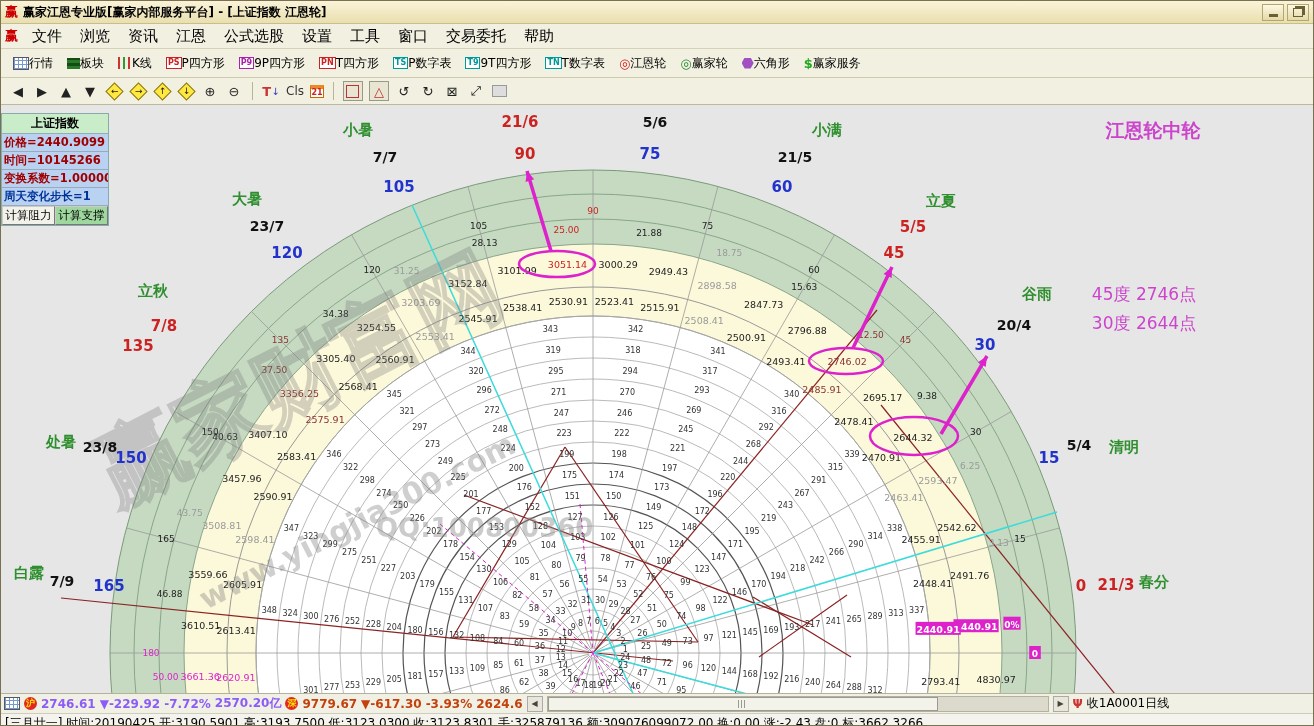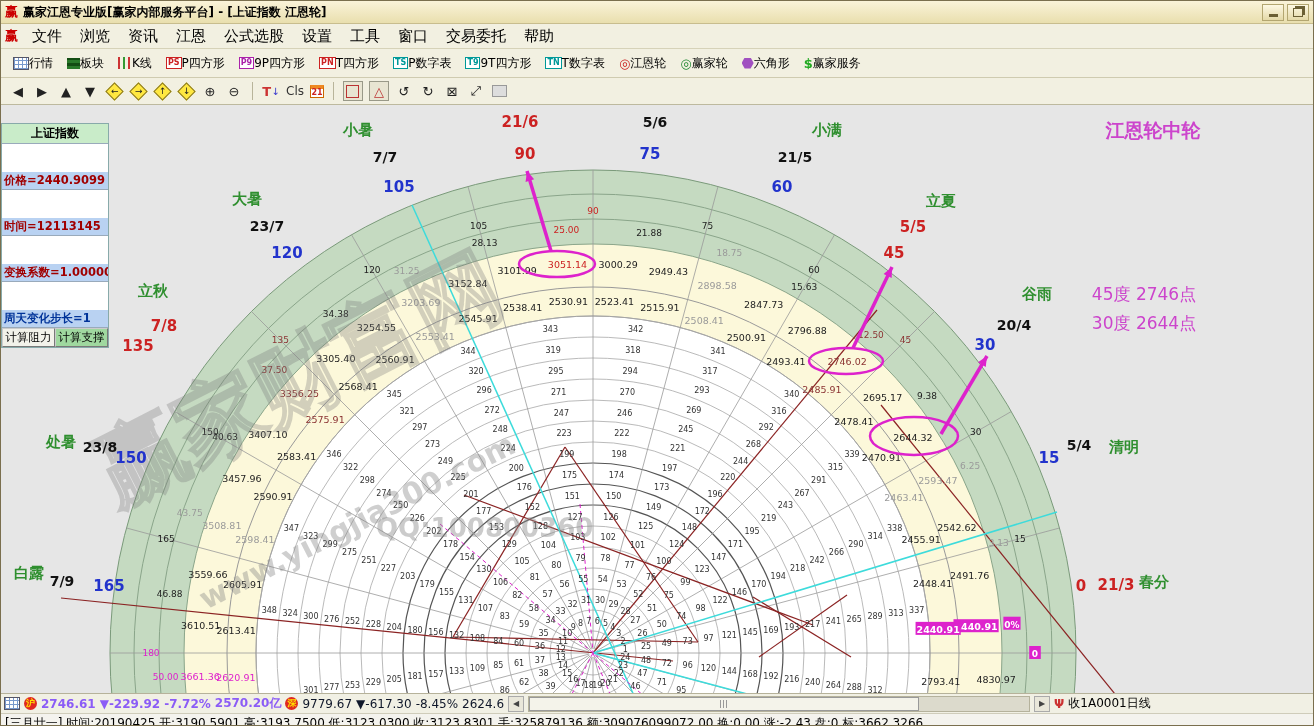--- a/index.html
+++ b/index.html
@@ -53,37 +53,37 @@
   .cal{width:14px;height:13px;border:1px solid #c60;background:#fff;color:#c22;font-size:8px;
        font-weight:bold;display:flex;align-items:center;justify-content:center;border-top:4px solid #e82;box-sizing:border-box;}
   .shape-sq{width:11px;height:11px;border:1px solid #b33;}
   .pressed{border:1px solid #998;background:#e8e5d2;}
   .shape-tri{color:#b33;font-size:13px;}
   .board{width:13px;height:10px;border:1px solid #999;background:#ddd;}
   
   #chart{position:relative;width:1314px;height:588px;background:#e6e6e6;overflow:hidden;}
   #wheel-svg{position:absolute;left:0;top:0;}
   
-  #info-panel{position:absolute;left:0;top:18px;width:106px;border:1px solid #8aa;background:#fff;
+  #info-panel{position:absolute;left:0;top:8px;width:106px;border:1px solid #8aa;background:#fff;
               font-size:12px;}
   .ip-title{background:#c9ecc9;text-align:center;font-weight:bold;padding:1px 0;border-bottom:1px solid #9ab;}
   .ip-row{background:#b9d2f2;color:#a00000;font-weight:bold;padding:1px 2px;border-bottom:1px solid #9ab;
-          white-space:nowrap;overflow:hidden;font-size:11.5px;margin-top:28px;}
+          white-space:nowrap;overflow:hidden;font-size:11.5px;}
   .ip-row.navy{color:#003399;}
   .ip-btns{display:flex;}
   .ip-btns button{flex:1;font-size:11.5px;padding:1px 0;border:1px outset #ccc;background:#f2f2ea;
                   font-family:inherit;}
   .ip-btns button.grnbtn{background:#9fd89f;}
   
   #status1{height:19px;background:#f1f0e4;border-top:1px solid #b6b29a;display:flex;align-items:center;
            gap:4px;padding:0 3px;font-size:12px;}
   .badge{width:13px;height:13px;border-radius:50%;background:#e02820;color:#ffe000;font-size:9px;
          font-weight:bold;display:inline-flex;align-items:center;justify-content:center;}
   .grn{color:#8b5cf6;font-weight:bold;}
-  .pur{color:#0f172a;font-weight:normal;}
+  .pur{color:#c2410c;font-weight:bold;}
   .sb-btn{width:14px;height:14px;background:#e9e7da;border:1px solid #aaa;font-size:8px;
           display:inline-flex;align-items:center;justify-content:center;color:#444;}
   .sb-track{position:relative;flex:0 0 auto;width:500px;height:14px;background:#dcdacc;border:1px solid #b5b29c;}
   .sb-thumb{position:absolute;left:0;top:0;width:388px;height:12px;background:#f4f3ea;border:1px solid #999;
             display:flex;align-items:center;justify-content:center;}
   .grip{width:9px;height:8px;background:repeating-linear-gradient(90deg,#999 0 1px,transparent 1px 3px);}
   .ant{color:#c33;font-size:12px;font-weight:bold;}
   #status2{height:19px;background:#f4f3ee;border-top:1px solid #cfccba;display:flex;align-items:center;
            padding:0 4px;font-size:12px;white-space:nowrap;overflow:hidden;}
 </style>
@@ -664,41 +664,41 @@
         </g>
         <g>
           <text x="1152" y="32" text-anchor="middle" font-size="19" font-weight="bold" fill="#cc44cc">江恩轮中轮</text>
           <text x="1143" y="195" text-anchor="middle" font-size="17" fill="#cc44cc">45度  2746点</text>
           <text x="1143" y="224" text-anchor="middle" font-size="17" fill="#cc44cc">30度  2644点</text>
         </g>
       </svg>
     <div id="info-panel">
       <div class="ip-title">上证指数</div>
       <div class="ip-row">价格=2440.9099</div>
-      <div class="ip-row">时间=12113145</div>
+      <div class="ip-row">时间=10145266</div>
       <div class="ip-row">变换系数=1.00000</div>
       <div class="ip-row navy">周天变化步长=1</div>
       <div class="ip-btns">
         <button>计算阻力</button>
         <button class="grnbtn">计算支撑</button>
       </div>
     </div>
   </div>
 
   <div id="status1">
     <span class="ic ic-grid"></span>
     <span class="badge">沪</span>
     <span class="grn">2746.61</span>
     <span class="grn">▼-229.92</span>
     <span class="grn">-7.72%</span>
     <span class="grn">2570.20亿</span>
     <span class="badge">深</span>
     <span class="pur">9779.67</span>
     <span class="pur">▼-617.30</span>
-    <span class="pur">-8.45%</span>
+    <span class="pur">-3.93%</span>
     <span class="pur">2624.6</span>
     <span class="sb-btn">◀</span>
     <span class="sb-track">
       <span class="sb-thumb">
           <span class="grip"></span>
         </span>
     </span>
     <span class="sb-btn">▶</span>
     <span class="ant">Ψ</span>
     <span>收1A0001日线</span>

